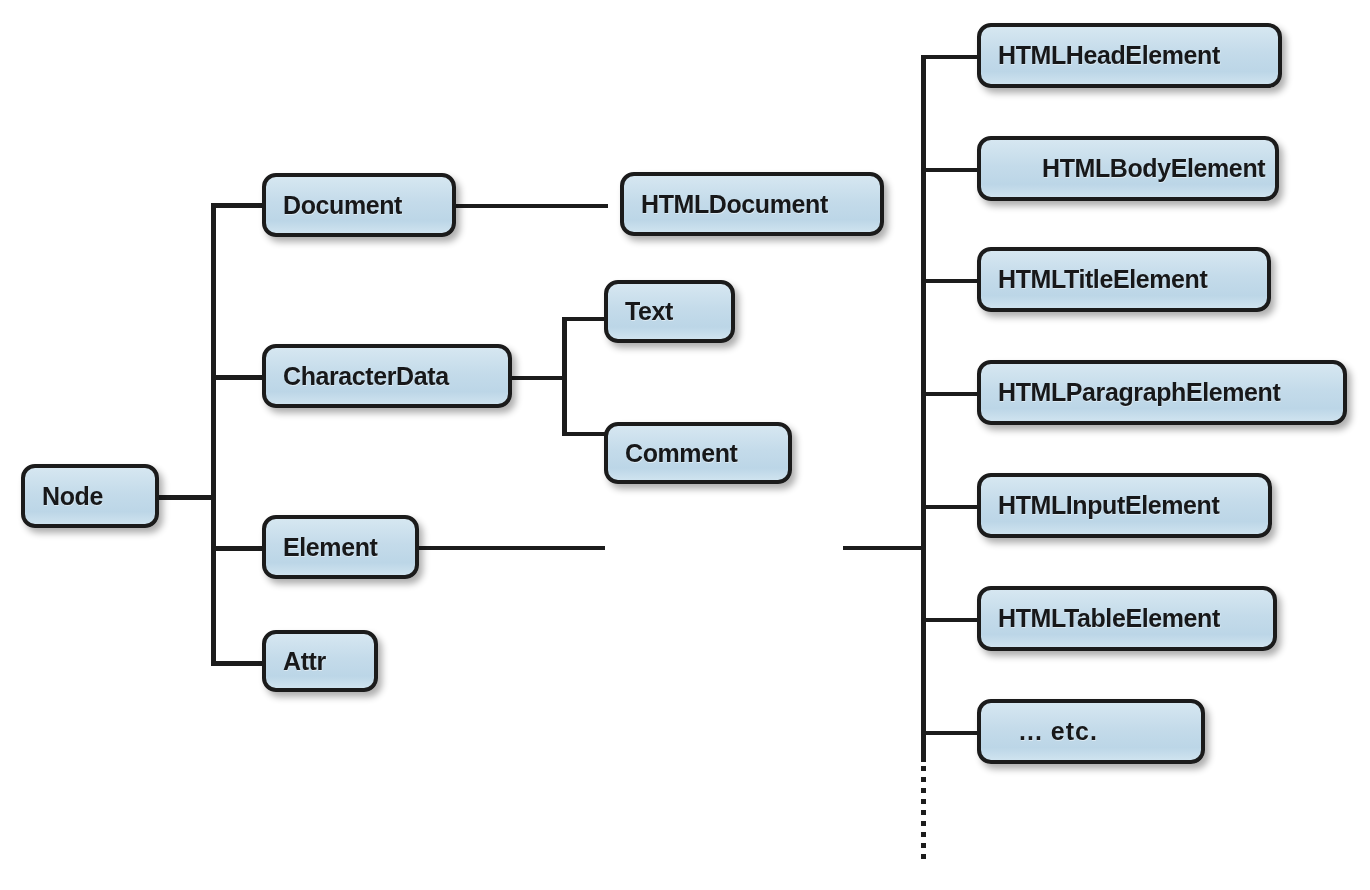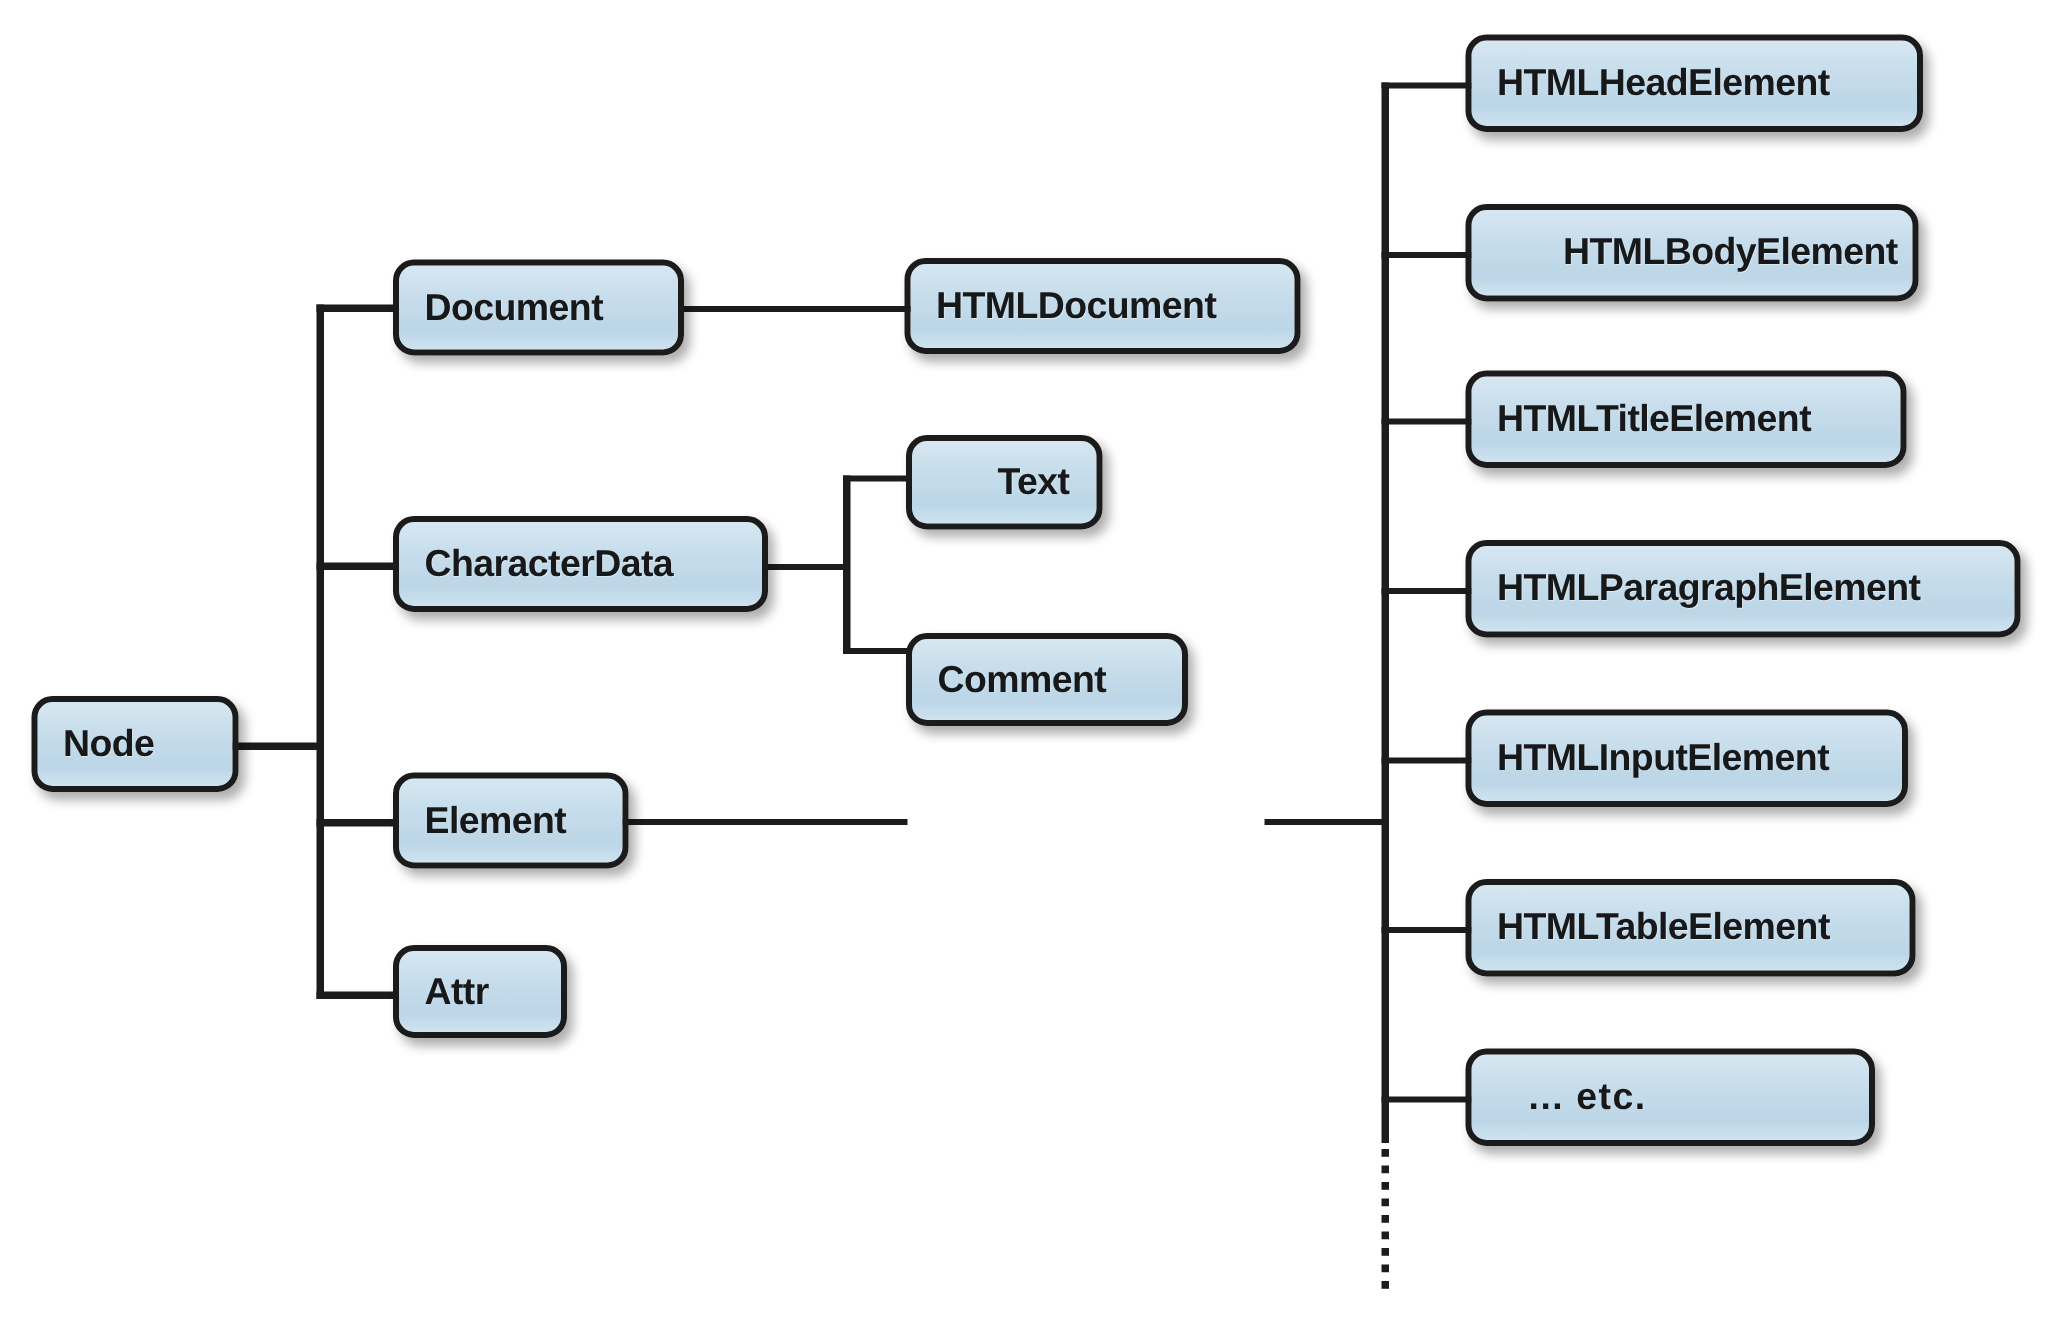--- a/index.html
+++ b/index.html
@@ -117,25 +117,25 @@
   </div>
 
   <div class="node" style="left:262px; top:515px; width:157px; height:64px;">
     <span class="label">Element</span>
   </div>
 
   <div class="node" style="left:262px; top:630px; width:116px; height:62px;justify-content:flex-end;">
     <span class="label">Attr</span>
   </div>
 
-  <div class="node" style="left:603px; top:172px; width:264px; height:64px;align-items:center;">
+  <div class="node" style="left:620px; top:172px; width:264px; height:64px;align-items:center;">
     <span class="label">HTMLDocument</span>
   </div>
 
-  <div class="node" style="left:604px; top:290px; width:131px; height:63px;padding-left:40px;">
+  <div class="node" style="left:604px; top:280px; width:131px; height:63px;">
     <span class="label">Text</span>
   </div>
 
   <div class="node" style="left:604px; top:402px; width:188px; height:62px;margin-top:20px;">
     <span class="label">Comment</span>
   </div>
 
 
   <div class="node" style="left:977px; top:23px; width:305px; height:65px;">
     <span class="label">HTMLHeadElement</span>
@@ -154,17 +154,17 @@
   </div>
 
   <div class="node" style="left:977px; top:473px; width:295px; height:65px;">
     <span class="label">HTMLInputElement</span>
   </div>
 
   <div class="node" style="left:977px; top:586px; width:300px; height:65px;">
     <span class="label">HTMLTableElement</span>
   </div>
 
-  <div class="node etc" style="left:977px; top:699px; width:273px; height:65px;">
+  <div class="node etc" style="left:977px; top:699px; width:228px; height:65px;">
     <span class="label">... etc.</span>
   </div>
 
 </div>
 
 </body></html>

